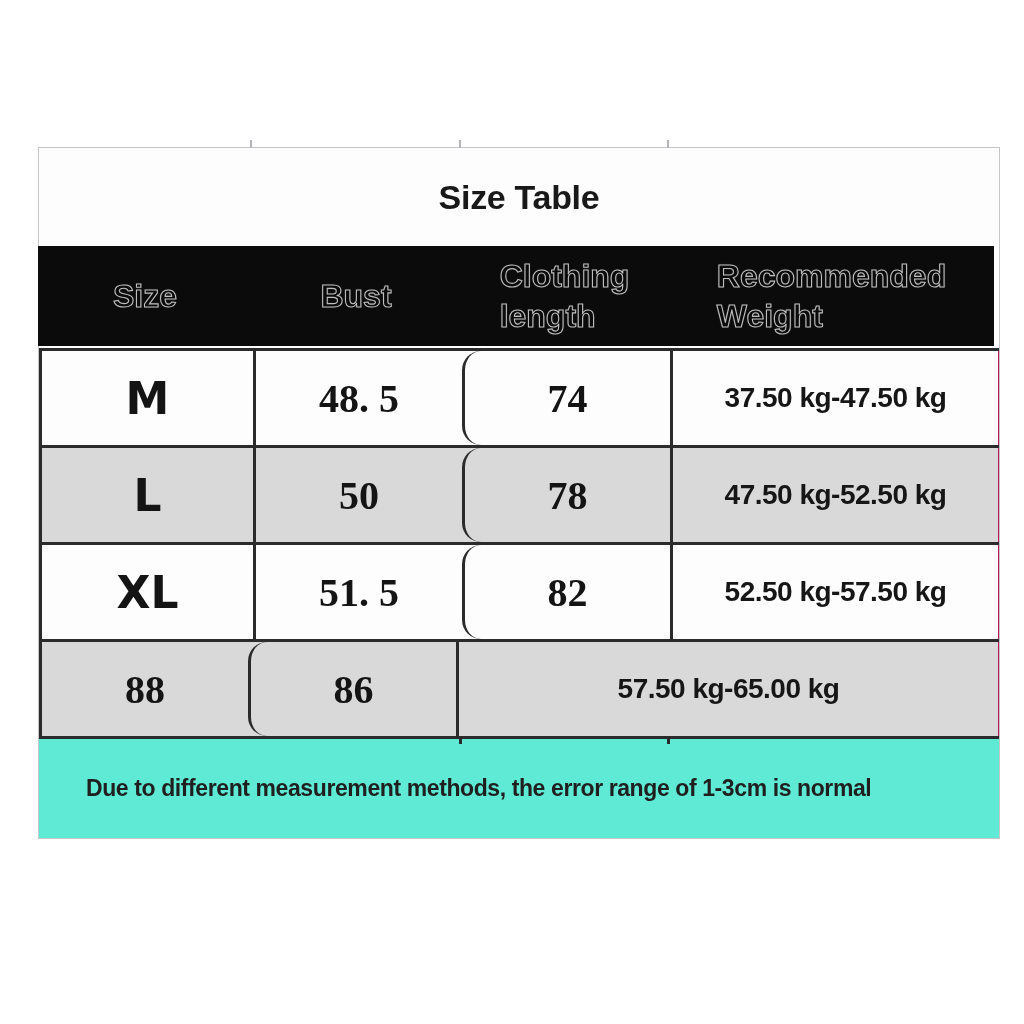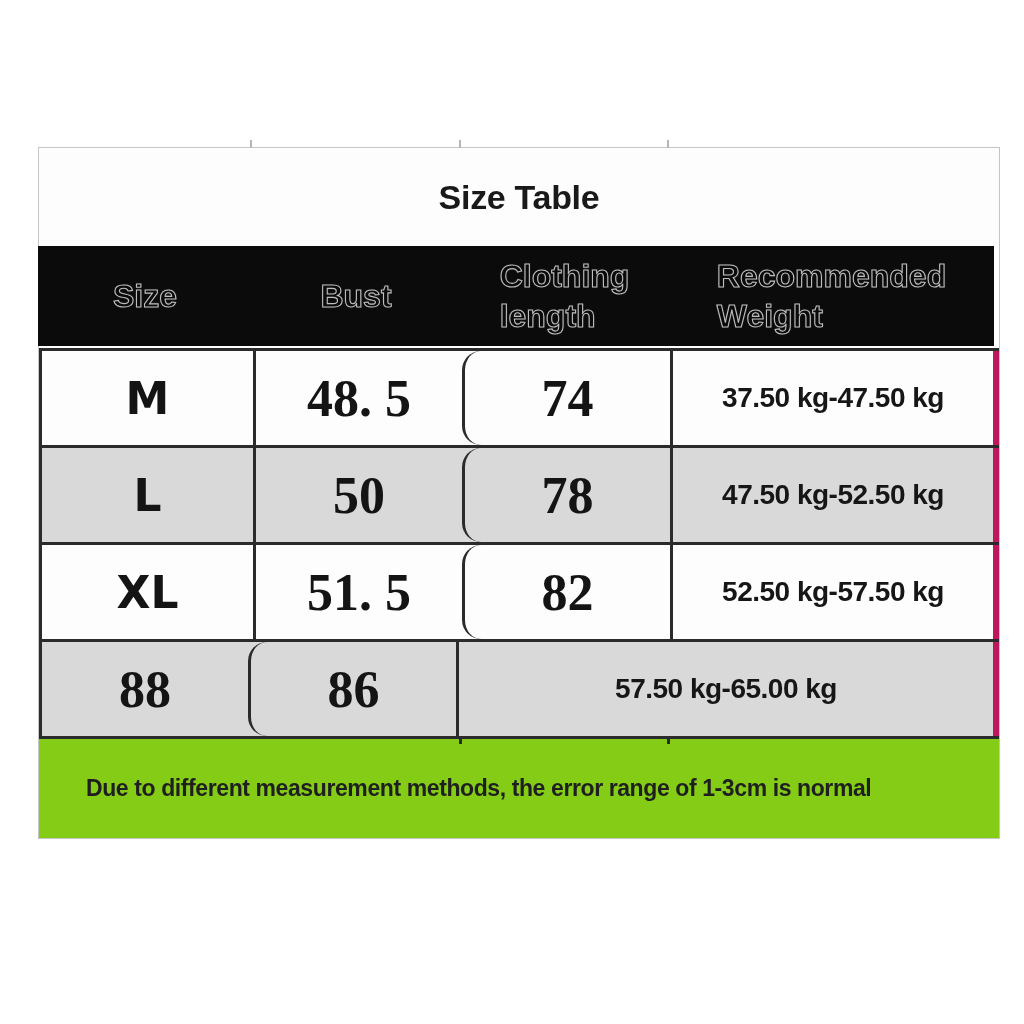--- a/index.html
+++ b/index.html
@@ -42,27 +42,27 @@
   .hc3 span,.hc1 span{white-space:nowrap;}
 
   .data-grid{margin-top:2px;border-top:3px solid #2b2b2b;}
   .data-row{display:flex;height:97px;border-bottom:3px solid #2b2b2b;box-sizing:border-box;}
   .row-light{background:#fdfdfd;}
   .row-dark{background:#d9d9d9;}
   .cell{
     display:flex;align-items:center;justify-content:center;box-sizing:border-box;
     border-left:3px solid #2b2b2b;color:#141414;
   }
-  .c1{width:214px;} .c2{width:209px;} .c3{width:208px;border-radius:19px;} .c4{flex:1;border-right:6px solid #be185d;}
+  .c1{width:214px;} .c2{width:209px;} .c3{width:208px;border-radius:19px;} .c4{flex:1;border-right:1px solid #be185d;}
   .c1{font-family:"DejaVu Sans","Liberation Sans",sans-serif;font-size:44px;font-weight:700;}
-  .c2,.c3{font-family:"Liberation Serif","DejaVu Serif",serif;font-size:52px;font-weight:700;}
+  .c2,.c3{font-family:"Liberation Serif","DejaVu Serif",serif;font-size:40px;font-weight:700;}
   .c4{font-size:28px;font-weight:700;letter-spacing:-0.5px;color:#161616;}
 
   .footer-row{
-    height:99px;background:#84cc16;display:flex;align-items:center;
+    height:99px;background:#5eead4;display:flex;align-items:center;
     padding-left:47px;box-sizing:border-box;
   }
   .footer-row .note{
     font-size:23px;font-weight:700;color:#1f1f1f;letter-spacing:-0.4px;
   }
 </style>
 </head>
 <body>
 
 <div class="sheet">

